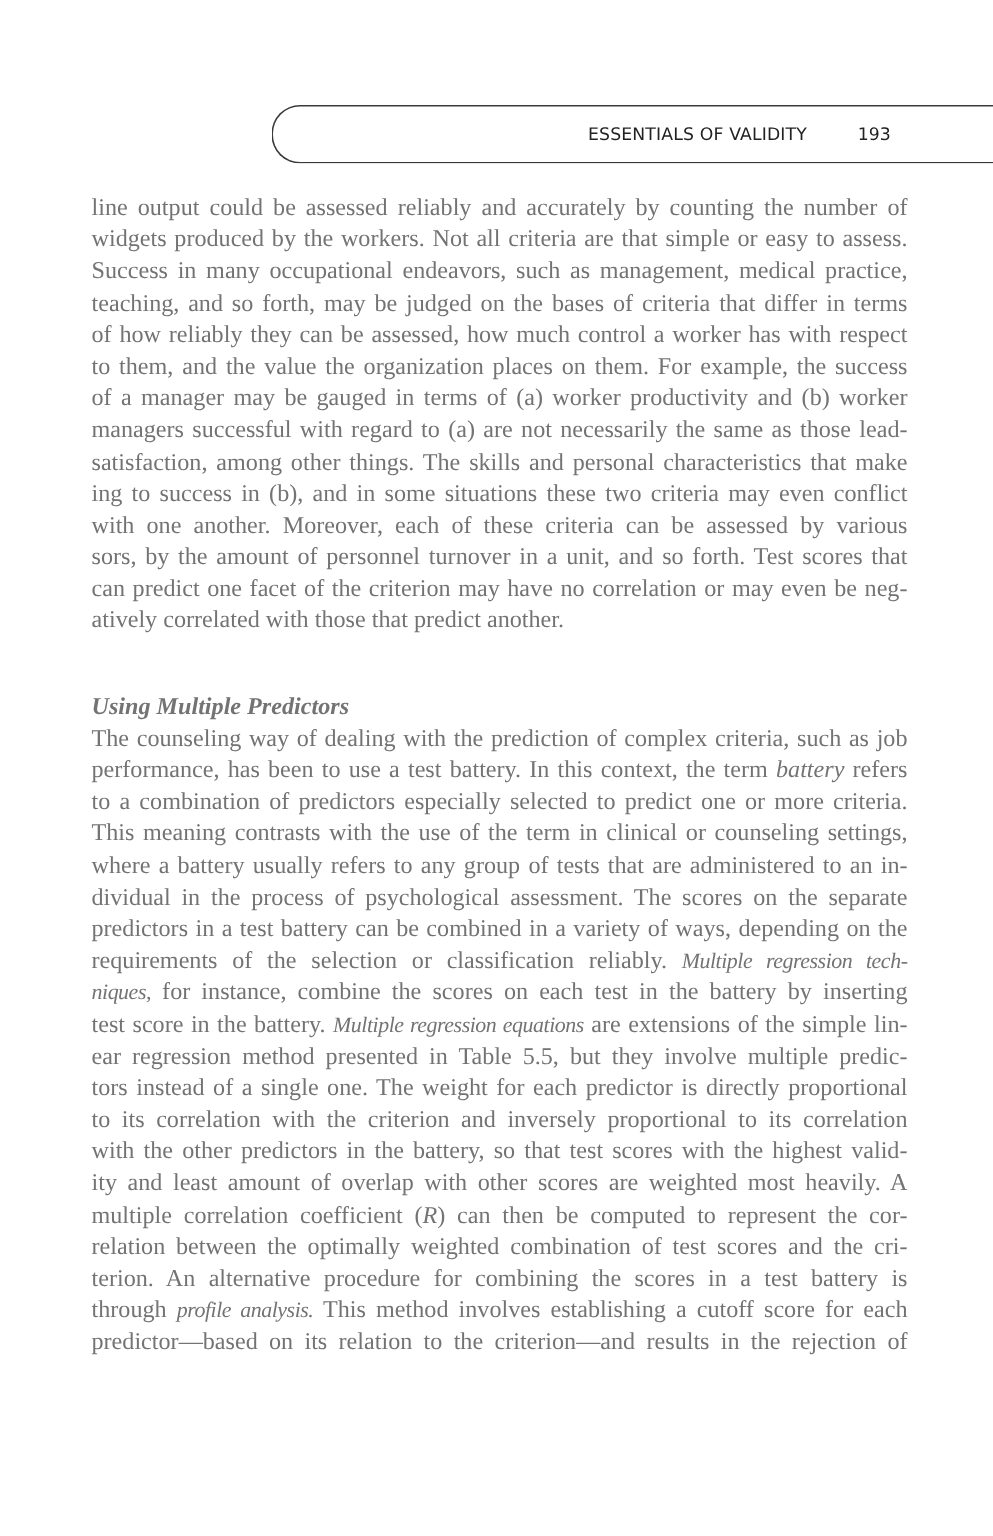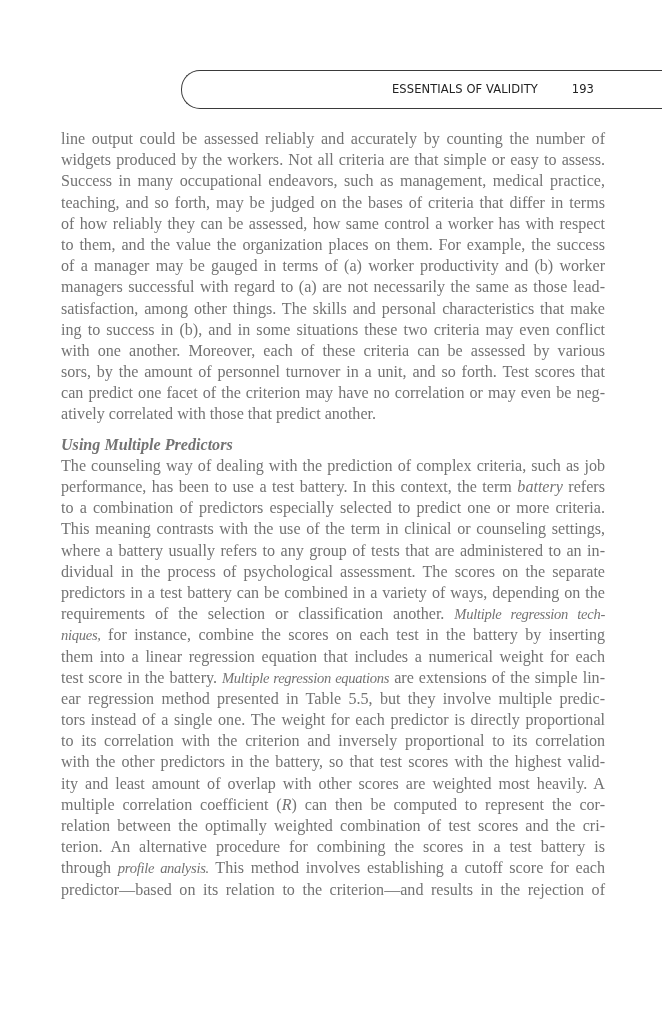--- a/index.html
+++ b/index.html
@@ -15,62 +15,61 @@
     letter-spacing: 0.1px; white-space: nowrap;
   }
   .running-head .title { margin-right: 30px; }
   .page {
     position: absolute; left: 61px; top: 128px; width: 544px;
     font-family: Liberation Serif, serif; font-size: 16.1px; line-height: 21.2px;
     color: #737373;
   }
   .line { display: block; white-space: nowrap; text-align: justify; text-align-last: justify; height: 21.2px; }
   .line.last { text-align-last: left; }
-  .heading { font-weight: bold; font-style: italic; margin-top: 9px; display: block; height: 21.2px; }
+  .heading { font-weight: bold; font-style: italic; margin-top: 36px; display: block; height: 21.2px; }
   i { font-style: italic; }
   .sm-it { font-style: italic; font-size: 14.6px; letter-spacing: -0.3px; }
 </style>
 </head>
 <body>
 
 <div class="header-box"></div>
 <div class="running-head">
   <span class="title">ESSENTIALS OF VALIDITY</span>
   <span>193</span>
 </div>
 
 <div class="page">
   <div id="p1">
       <span class="line">line output could be assessed reliably and accurately by counting the number of</span>
       <span class="line">widgets produced by the workers. Not all criteria are that simple or easy to assess.</span>
       <span class="line">Success in many occupational endeavors, such as management, medical practice,</span>
       <span class="line">teaching, and so forth, may be judged on the bases of criteria that differ in terms</span>
-      <span class="line">of how reliably they can be assessed, how same control a worker has with respect</span>
+      <span class="line">of how reliably they can be assessed, how much control a worker has with respect</span>
       <span class="line">to them, and the value the organization places on them. For example, the success</span>
       <span class="line">of a manager may be gauged in terms of (a) worker productivity and (b) worker</span>
       <span class="line">managers successful with regard to (a) are not necessarily the same as those lead-</span>
       <span class="line">satisfaction, among other things. The skills and personal characteristics that make</span>
       <span class="line">ing to success in (b), and in some situations these two criteria may even conflict</span>
       <span class="line">with one another. Moreover, each of these criteria can be assessed by various</span>
       <span class="line">sors, by the amount of personnel turnover in a unit, and so forth. Test scores that</span>
       <span class="line">can predict one facet of the criterion may have no correlation or may even be neg-</span>
       <span class="line last">atively correlated with those that predict another.</span>
     </div>
   <span class="heading">Using Multiple Predictors</span>
   <div id="p2">
       <span class="line">The counseling way of dealing with the prediction of complex criteria, such as job</span>
       <span class="line"><span>performance, has been to use a test battery. In this context, the term </span><i>battery</i><span> refers</span></span>
       <span class="line">to a combination of predictors especially selected to predict one or more criteria.</span>
       <span class="line">This meaning contrasts with the use of the term in clinical or counseling settings,</span>
       <span class="line">where a battery usually refers to any group of tests that are administered to an in-</span>
       <span class="line">dividual in the process of psychological assessment. The scores on the separate</span>
       <span class="line">predictors in a test battery can be combined in a variety of ways, depending on the</span>
-      <span class="line"><span>requirements of the selection or classification another. </span><i class="sm-it">Multiple regression tech-</i><span></span></span>
+      <span class="line"><span>requirements of the selection or classification reliably. </span><i class="sm-it">Multiple regression tech-</i><span></span></span>
       <span class="line"><span></span><i class="sm-it">niques,</i><span> for instance, combine the scores on each test in the battery by inserting</span></span>
-      <span class="line">them into a linear regression equation that includes a numerical weight for each</span>
       <span class="line"><span>test score in the battery. </span><i class="sm-it">Multiple regression equations</i><span> are extensions of the simple lin-</span></span>
       <span class="line">ear regression method presented in Table 5.5, but they involve multiple predic-</span>
       <span class="line">tors instead of a single one. The weight for each predictor is directly proportional</span>
       <span class="line">to its correlation with the criterion and inversely proportional to its correlation</span>
       <span class="line">with the other predictors in the battery, so that test scores with the highest valid-</span>
       <span class="line">ity and least amount of overlap with other scores are weighted most heavily. A</span>
       <span class="line"><span>multiple correlation coefficient (</span><i>R</i><span>) can then be computed to represent the cor-</span></span>
       <span class="line">relation between the optimally weighted combination of test scores and the cri-</span>
       <span class="line">terion. An alternative procedure for combining the scores in a test battery is</span>
       <span class="line"><span>through </span><i class="sm-it">profile analysis.</i><span> This method involves establishing a cutoff score for each</span></span>

